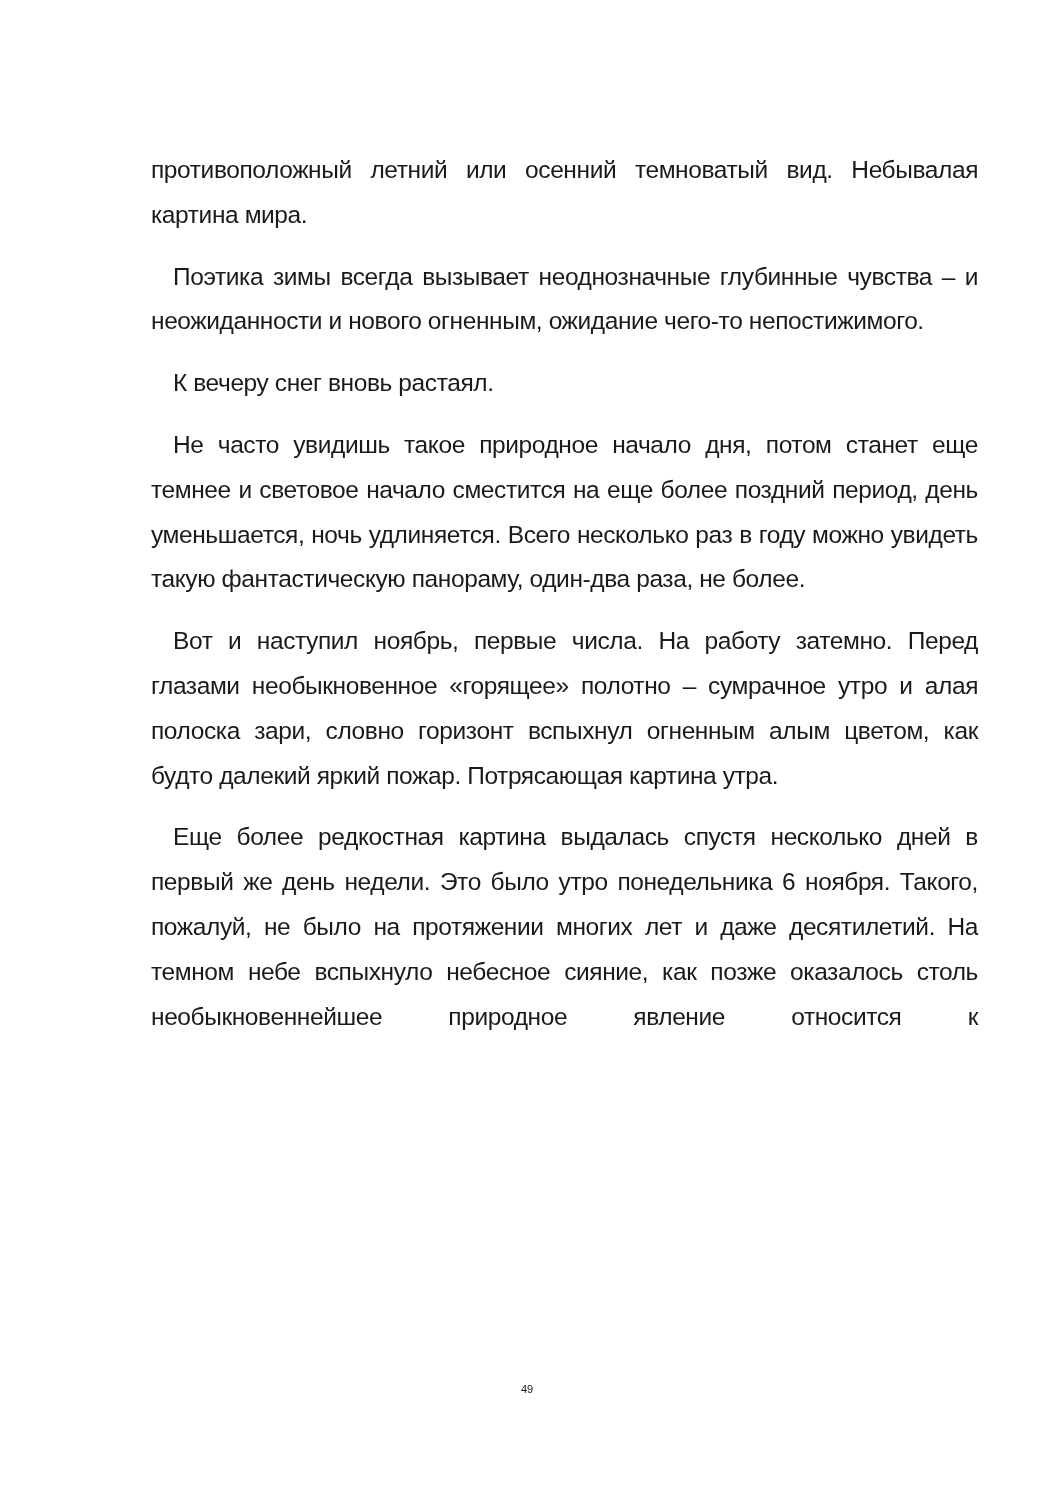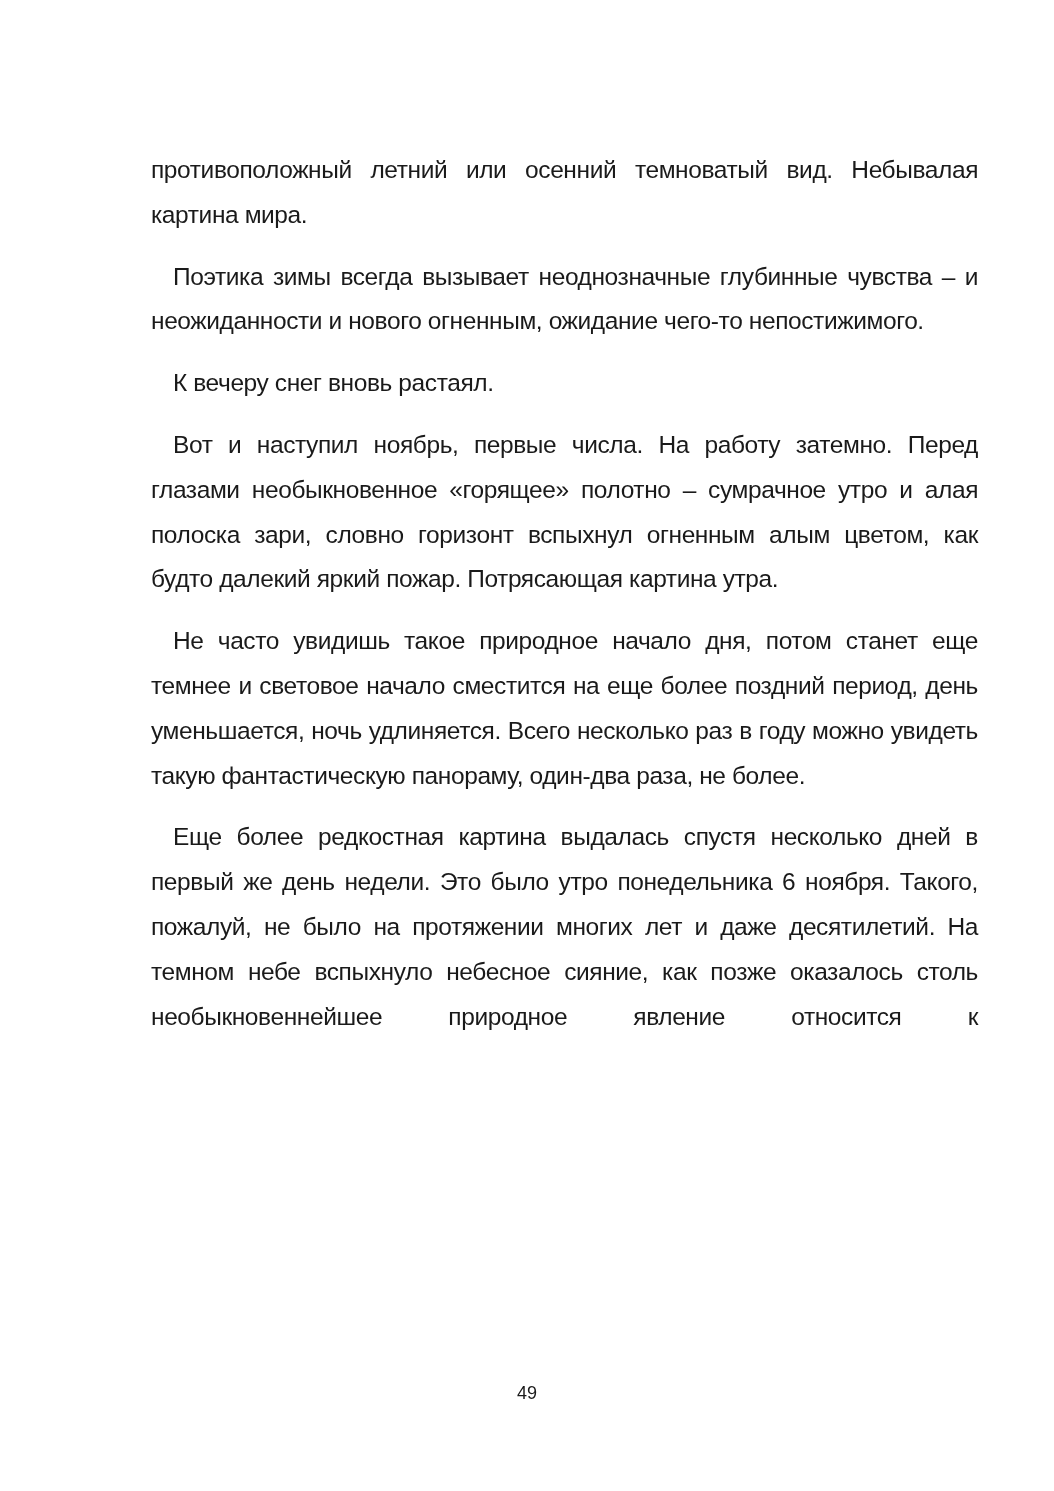--- a/index.html
+++ b/index.html
@@ -15,28 +15,28 @@
     line-height: 44.8px;
     text-align: justify;
     text-align-last: left;
     text-indent: 22px;
   }
   .para.noindent { text-indent: 0; margin-top: 48px; }
   .page-number {
     position: absolute; left: 0; right: 0; top: 1383px;
     text-align: center;
     font-family: "Liberation Sans", sans-serif;
-    font-size: 18px; color: #1a1a1a;
+    font-size: 11px; color: #1a1a1a;
   }
 </style>
 </head>
 <body>
 
 <div class="page">
   <p class="para noindent">противоположный летний или осенний темноватый вид. Небывалая картина мира.</p>
   <p class="para">Поэтика зимы всегда вызывает неоднозначные глубинные чувства – и неожиданности и нового огненным, ожидание чего-то непостижимого.</p>
   <p class="para">К вечеру снег вновь растаял.</p>
+  <p class="para">Не часто увидишь такое природное начало дня, потом станет еще темнее и световое начало сместится на еще более поздний период, день уменьшается, ночь удлиняется. Всего несколько раз в году можно увидеть такую фантастическую панораму, один-два раза, не более.</p>
   <p class="para">Вот и наступил ноябрь, первые числа. На работу затемно. Перед глазами необыкновенное «горящее» полотно – сумрачное утро и алая полоска зари, словно горизонт вспыхнул огненным алым цветом, как будто далекий яркий пожар. Потрясающая картина утра.</p>
-  <p class="para">Не часто увидишь такое природное начало дня, потом станет еще темнее и световое начало сместится на еще более поздний период, день уменьшается, ночь удлиняется. Всего несколько раз в году можно увидеть такую фантастическую панораму, один-два раза, не более.</p>
   <p class="para" style="text-align-last: justify;">Еще более редкостная картина выдалась спустя несколько дней в первый же день недели.  Это было утро понедельника 6 ноября. Такого, пожалуй, не было на протяжении многих лет и даже десятилетий. На темном небе вспыхнуло небесное сияние, как позже оказалось столь необыкновеннейшее природное явление относится к</p>
 </div>
 
 <div class="page-number">49</div>
 
 </body></html>

